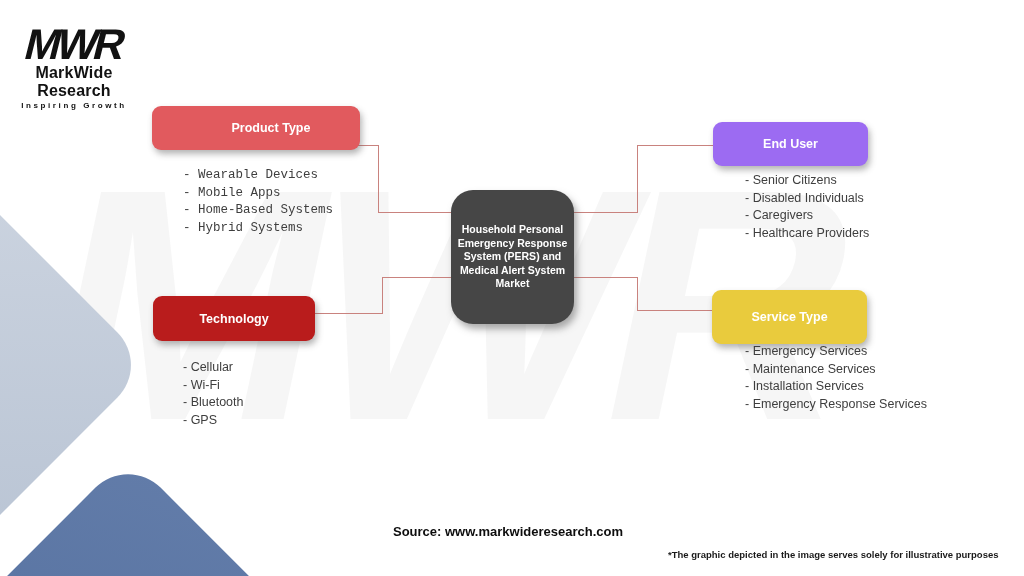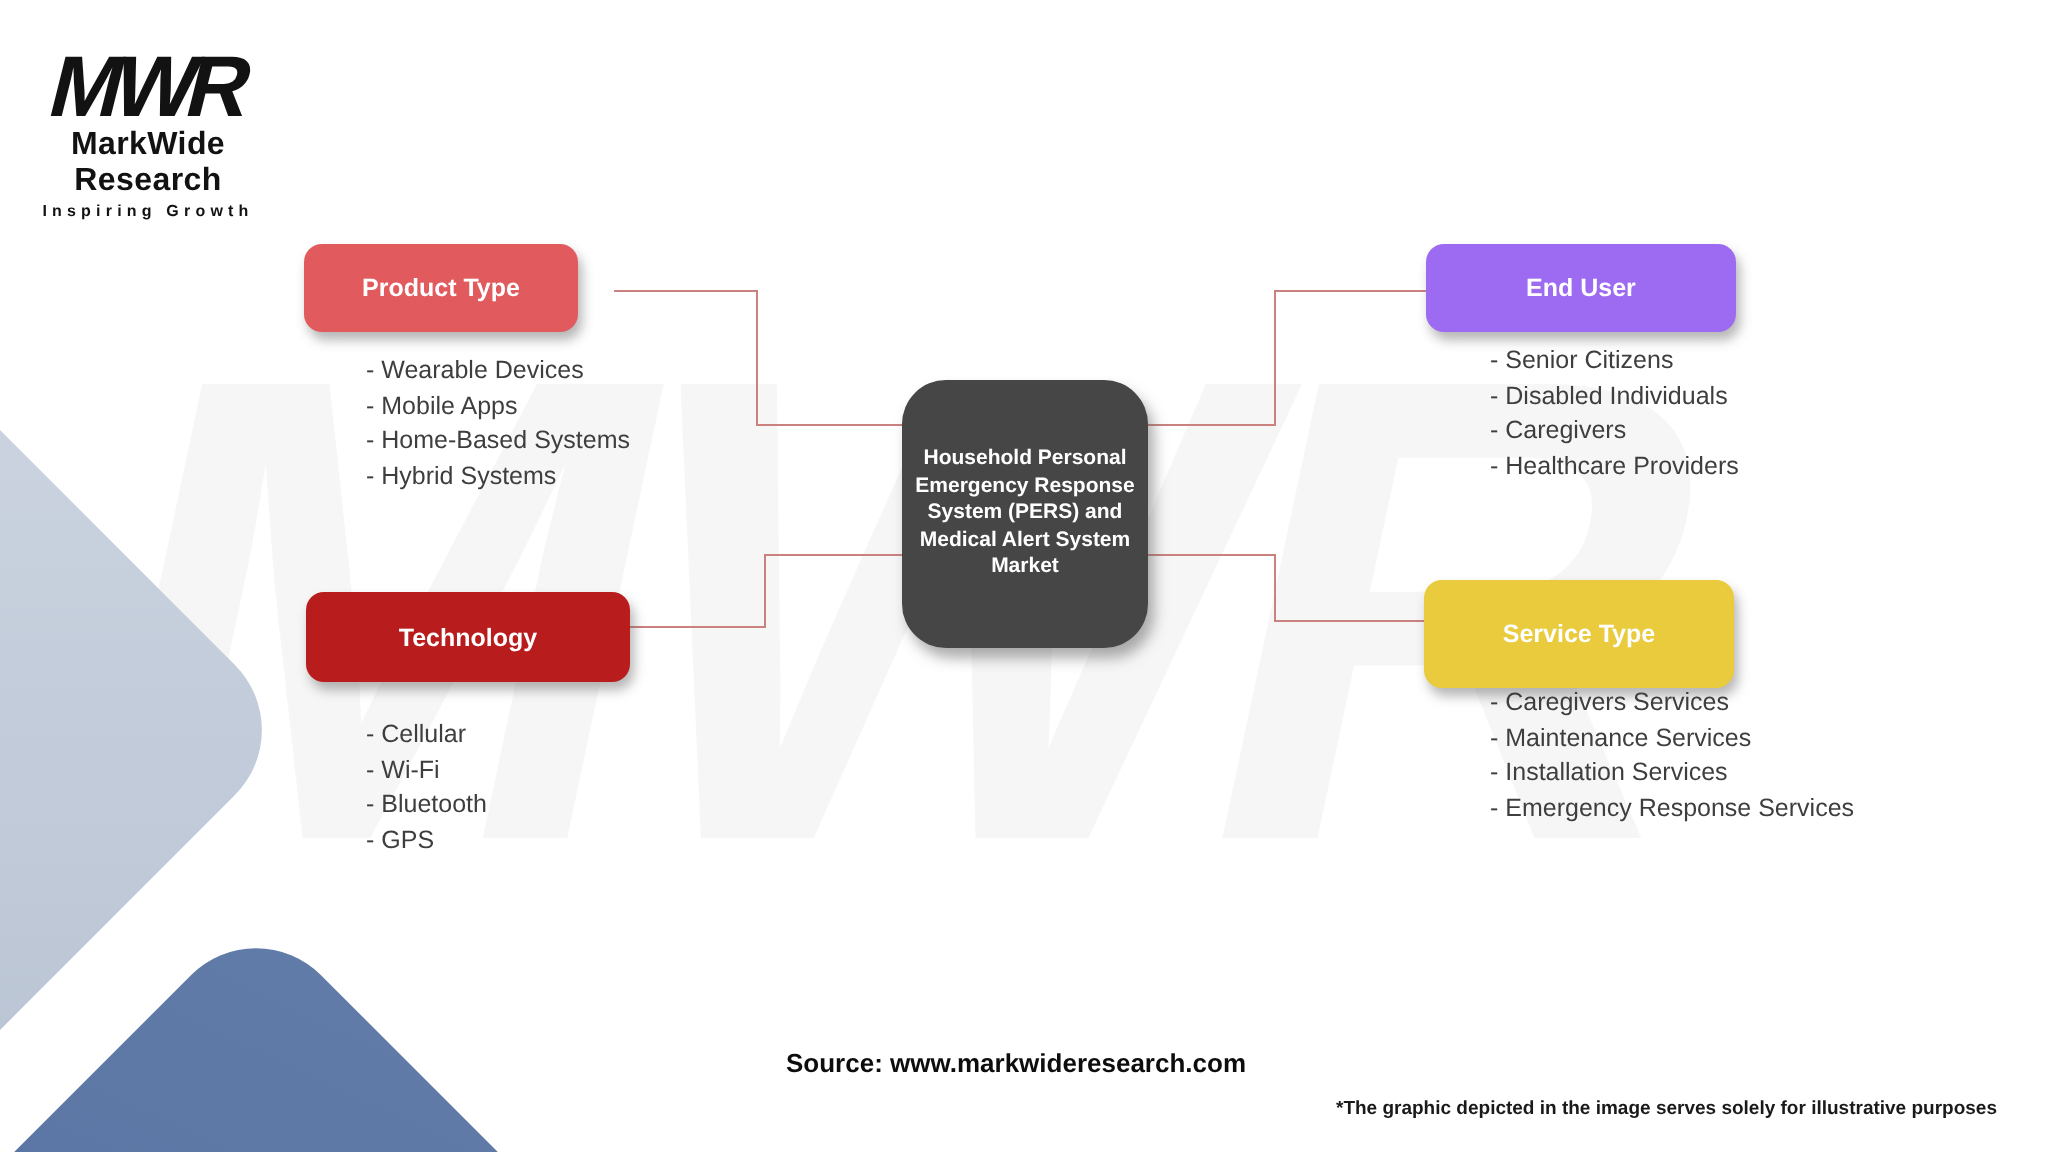--- a/index.html
+++ b/index.html
@@ -44,29 +44,29 @@
   }
   .title span{display:block;}
 
   
   .branch-box{
     position:absolute;border-radius:9px;
     box-shadow:2px 4px 6px rgba(90,90,90,0.45);
     display:flex;align-items:center;justify-content:center;
     color:#ffffff;font-size:12.5px;font-weight:700;
   }
-  .box-product{left:152px;top:122px;width:137px;height:44px;}
+  .box-product{left:152px;top:106px;width:178px;height:44px;padding-left:30px;}
   .box-enduser{left:713px;top:122px;width:155px;height:44px;}
   .box-technology{left:153px;top:296px;width:162px;height:45px;}
   .box-service{left:712px;top:290px;width:155px;height:54px;}
 
   
   .item-list{position:absolute;color:#3e3e3e;font-size:12.5px;line-height:17.5px;}
   .item-list div::before{content:"- ";}
-  .list-product{left:183px;top:177px;}
+  .list-product{left:183px;top:167px;font-family:Liberation Mono, monospace;}
   .list-enduser{left:745px;top:172px;}
   .list-technology{left:183px;top:359px;}
   .list-service{left:745px;top:343px;}
 
   
   .center-node{
     position:absolute;left:451px;top:190px;width:123px;height:134px;
     background:#464646;border-radius:22px;
     box-shadow:3px 5px 7px rgba(90,90,90,0.5);
     display:flex;align-items:center;justify-content:center;
@@ -145,21 +145,21 @@
     <div>Cellular</div>
     <div>Wi-Fi</div>
     <div>Bluetooth</div>
     <div>GPS</div>
   </div>
 
   <div class="branch-box box-service" style="background: rgb(233, 203, 61);">
     <span>Service Type</span>
   </div>
   <div class="item-list list-service">
-    <div>Caregivers Services</div>
+    <div>Emergency Services</div>
     <div>Maintenance Services</div>
     <div>Installation Services</div>
     <div>Emergency Response Services</div>
   </div>
 
   <div class="source">Source: www.markwideresearch.com</div>
   <div class="disclaimer">*The graphic depicted in the image serves solely for illustrative purposes</div>
 
 </div>
 

